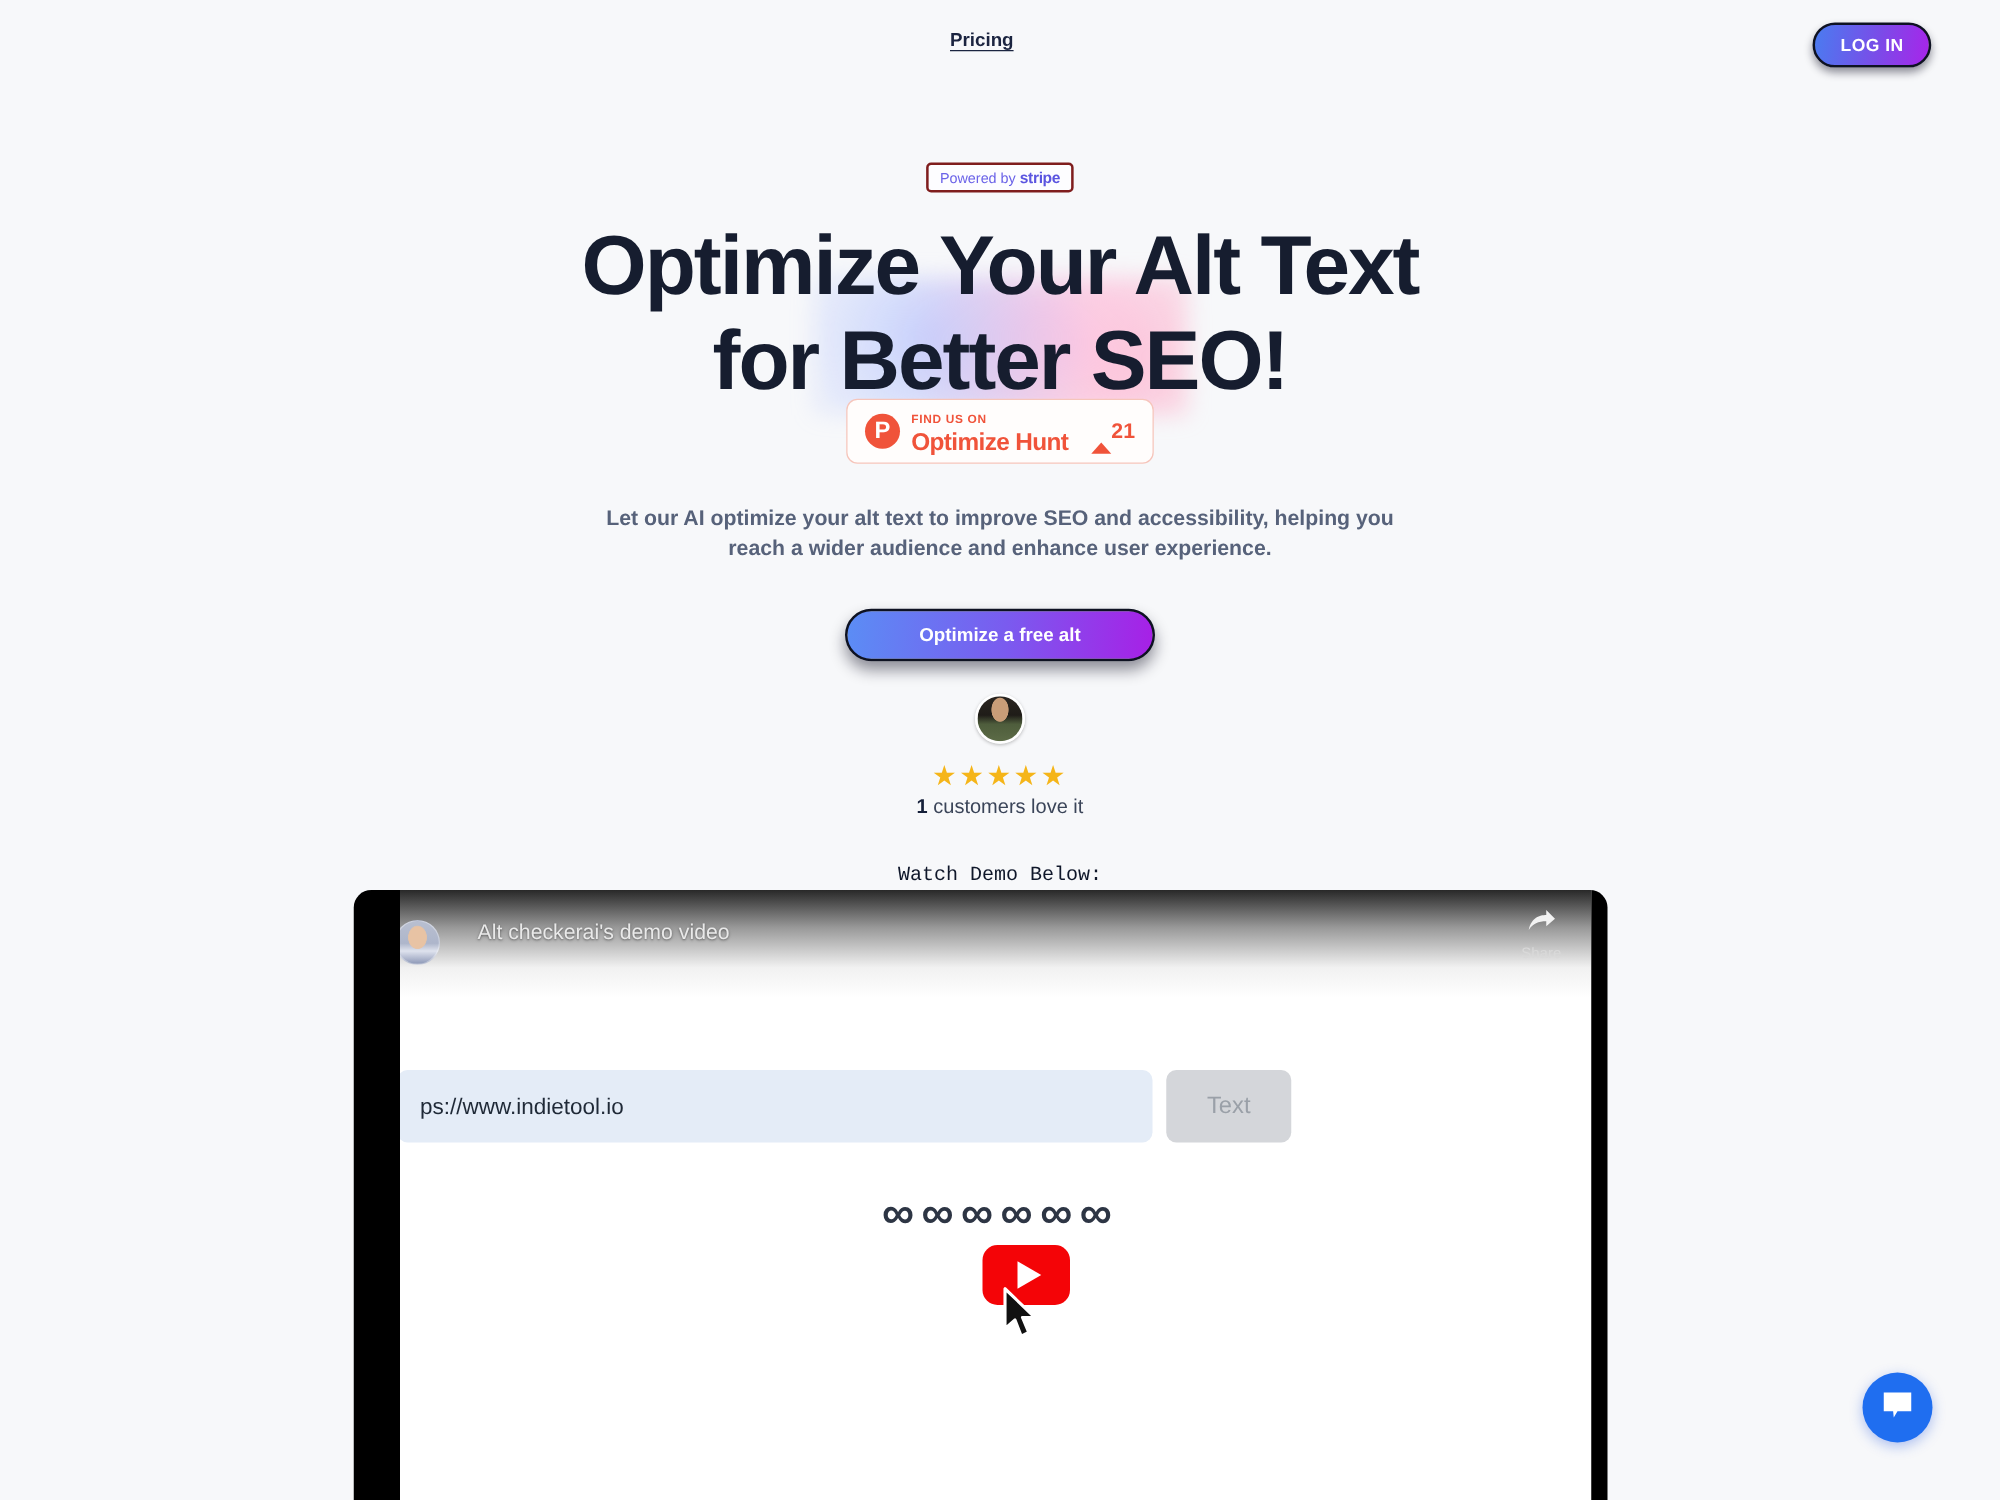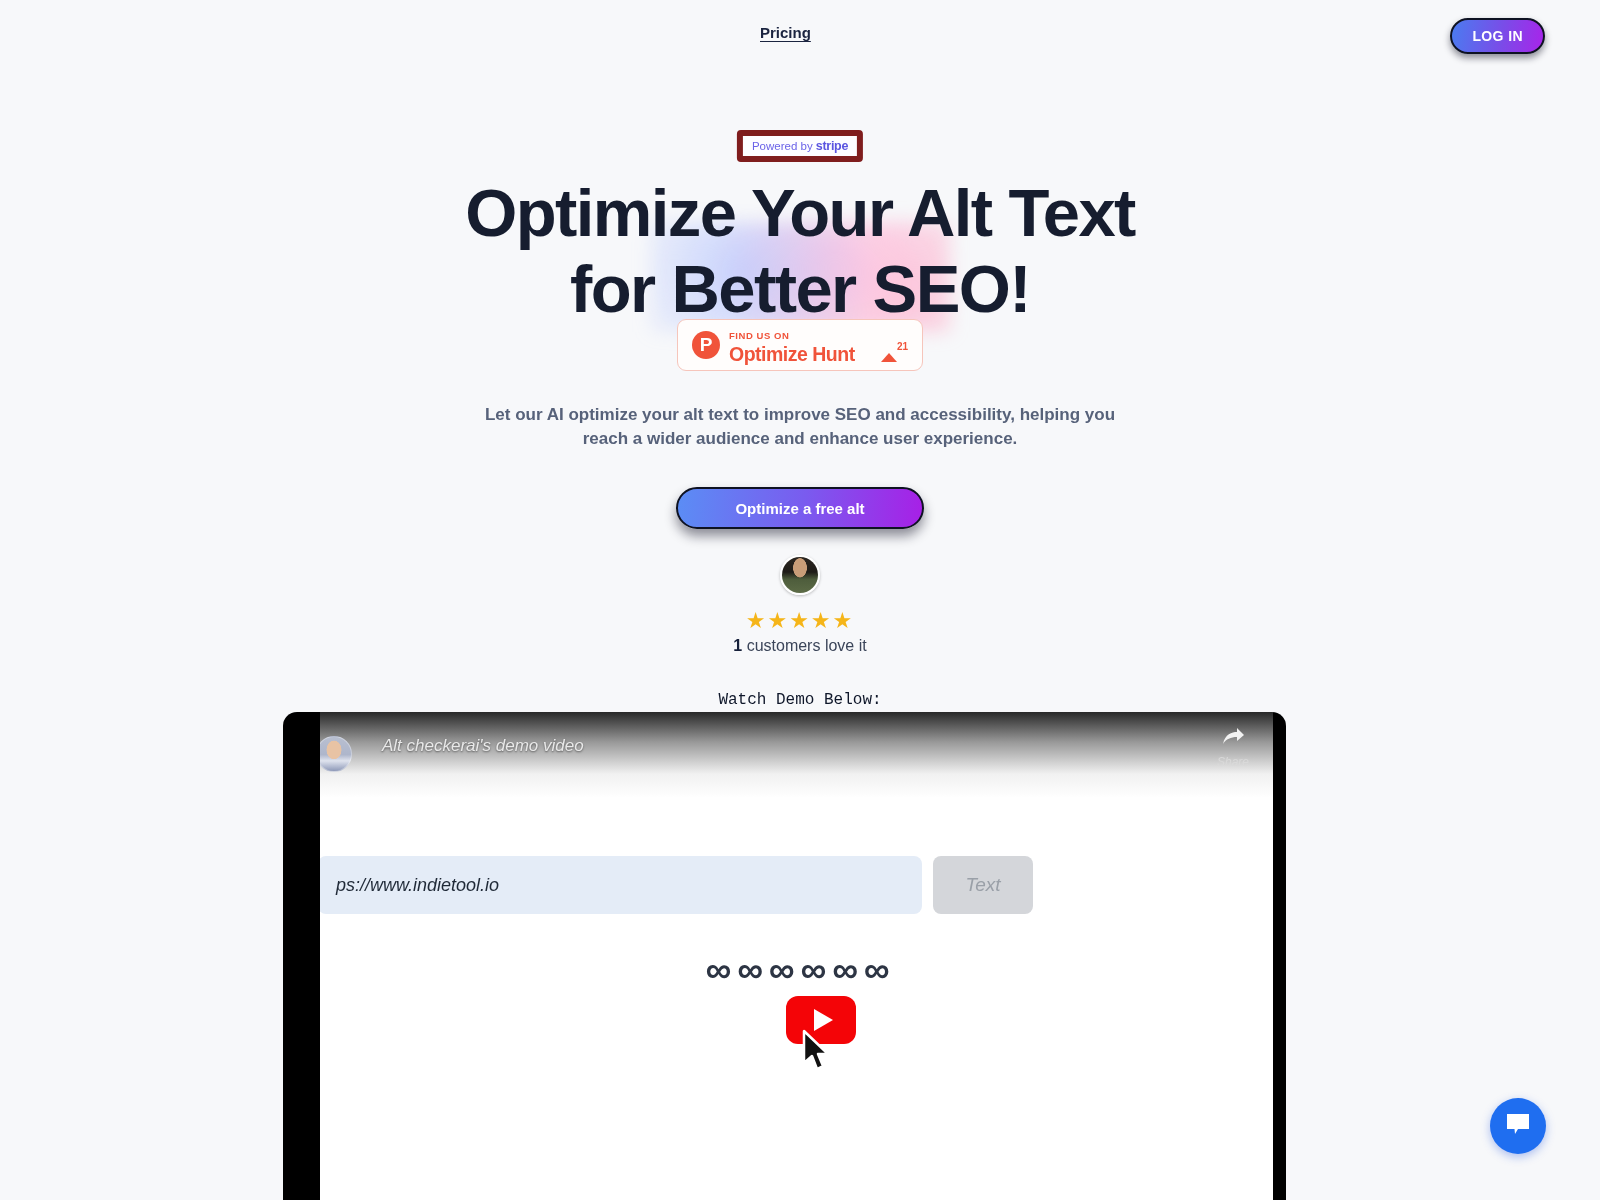--- a/index.html
+++ b/index.html
@@ -38,21 +38,21 @@
     border:2.5px solid #0e1222;
     color:#fff; font-size:14px; font-weight:bold; letter-spacing:0.4px;
     box-shadow:0 4px 7px rgba(10,12,30,.45);
     cursor:pointer;
   }
 
   
   .hero { position:absolute; top:0; left:0; width:1600px; }
   .stripe-badge {
     position:absolute; left:50%; transform:translateX(-50%); top:130px;
-    border:6px solid #7f1d1d; border-radius:4px;
+    border:2px solid #7f1d1d; border-radius:4px;
     background:#fdfdff;
     padding:3px 9px;
     font-size:11.5px; color:#6b63e8; white-space:nowrap;
   }
   .stripe-badge b { color:#5b55e0; font-size:12.5px; letter-spacing:-0.3px; }
 
   .hero-title {
     position:absolute; top:175px; left:0; width:1600px;
     text-align:center;
     font-size:67px; line-height:76px; font-weight:bold;
@@ -86,21 +86,21 @@
   }
   .ph-text { margin-left:9px; flex:1 1 auto; }
   .ph-top { font-size:9.5px; font-weight:bold; color:#f0533a; letter-spacing:0.55px; line-height:11px; }
   .ph-main { font-size:19.5px; font-weight:bold; color:#f0533a; letter-spacing:-0.5px; line-height:22px; }
   .ph-vote { text-align:center; flex:0 0 auto; padding-left:2px; }
   .ph-caret {
     width:0;height:0;margin:0 auto;
     border-left:8px solid transparent;border-right:8px solid transparent;
     border-bottom:9px solid #f0533a;
   }
-  .ph-count { font-size:10px; font-weight:bold; color:#f0533a; margin-top:2px; }
+  .ph-count { font-size:17px; font-weight:bold; color:#f0533a; margin-top:2px; }
 
   .hero-sub {
     position:absolute; top:403px; left:50%; transform:translateX(-50%);
     width:660px; text-align:center;
     font-size:17px; line-height:24px; font-weight:bold; color:#57627a;
   }
 
   .cta-btn {
     position:absolute; left:50%; transform:translateX(-50%); top:487px;
     width:248px; height:42px; border-radius:999px;
@@ -140,21 +140,21 @@
 
   
   .video-frame {
     position:absolute; left:283px; top:712px;
     width:1003px; height:488px;
     background:#000; border-radius:14px 14px 0 0;
     overflow:hidden;
   }
   .video-inner {
     position:absolute; left:37px; top:0; width:953px; height:488px;
-    background:#fff; overflow:hidden;font-style:italic;
+    background:#fff; overflow:hidden;
   }
   .yt-topbar {
     position:absolute; left:0; top:0; width:953px; height:86px;
     background:linear-gradient(180deg, rgba(22,22,22,.92) 0%, rgba(90,90,90,.62) 35%, rgba(190,190,190,.22) 72%, rgba(255,255,255,0) 100%);
   }
   .yt-avatar {
     position:absolute; left:-4px; top:24px;
     width:36px; height:36px; border-radius:50%;
     border:1px solid rgba(255,255,255,.35); overflow:hidden;
     background:

